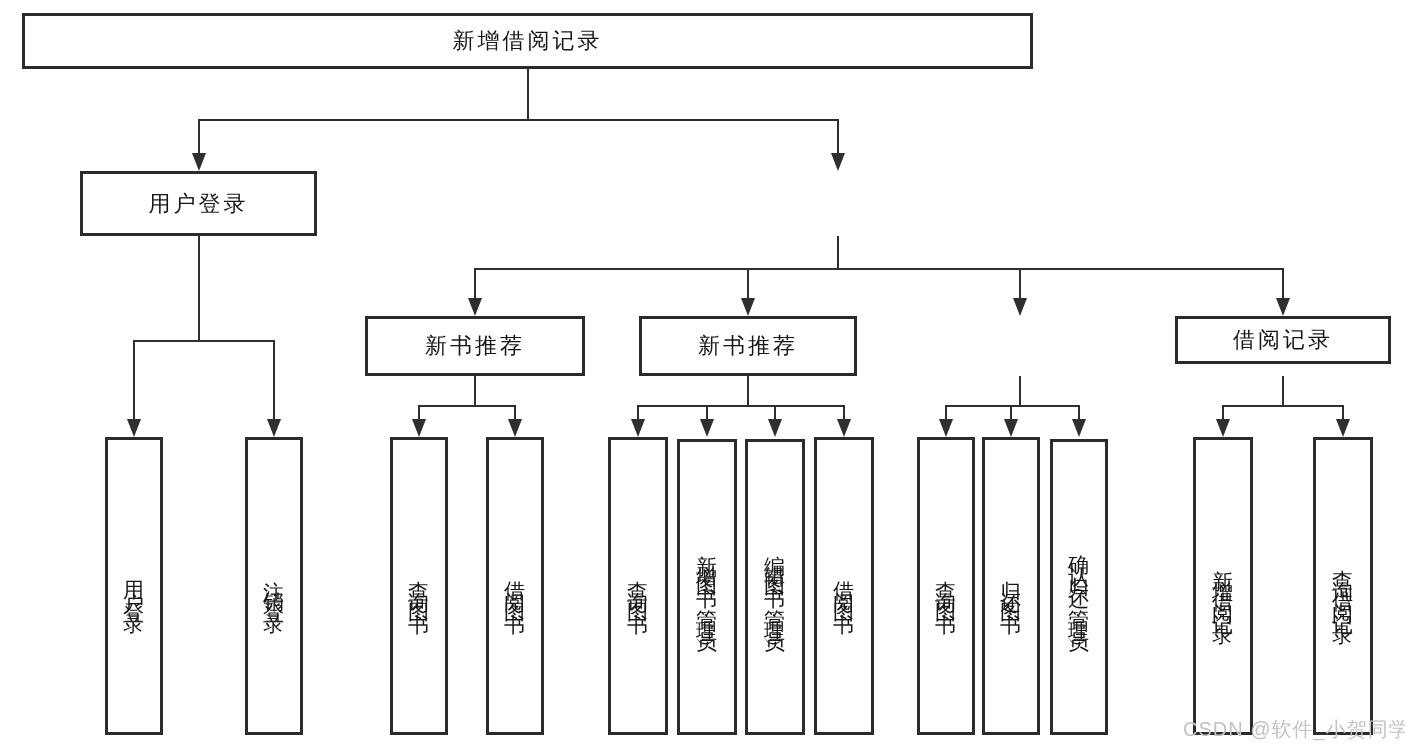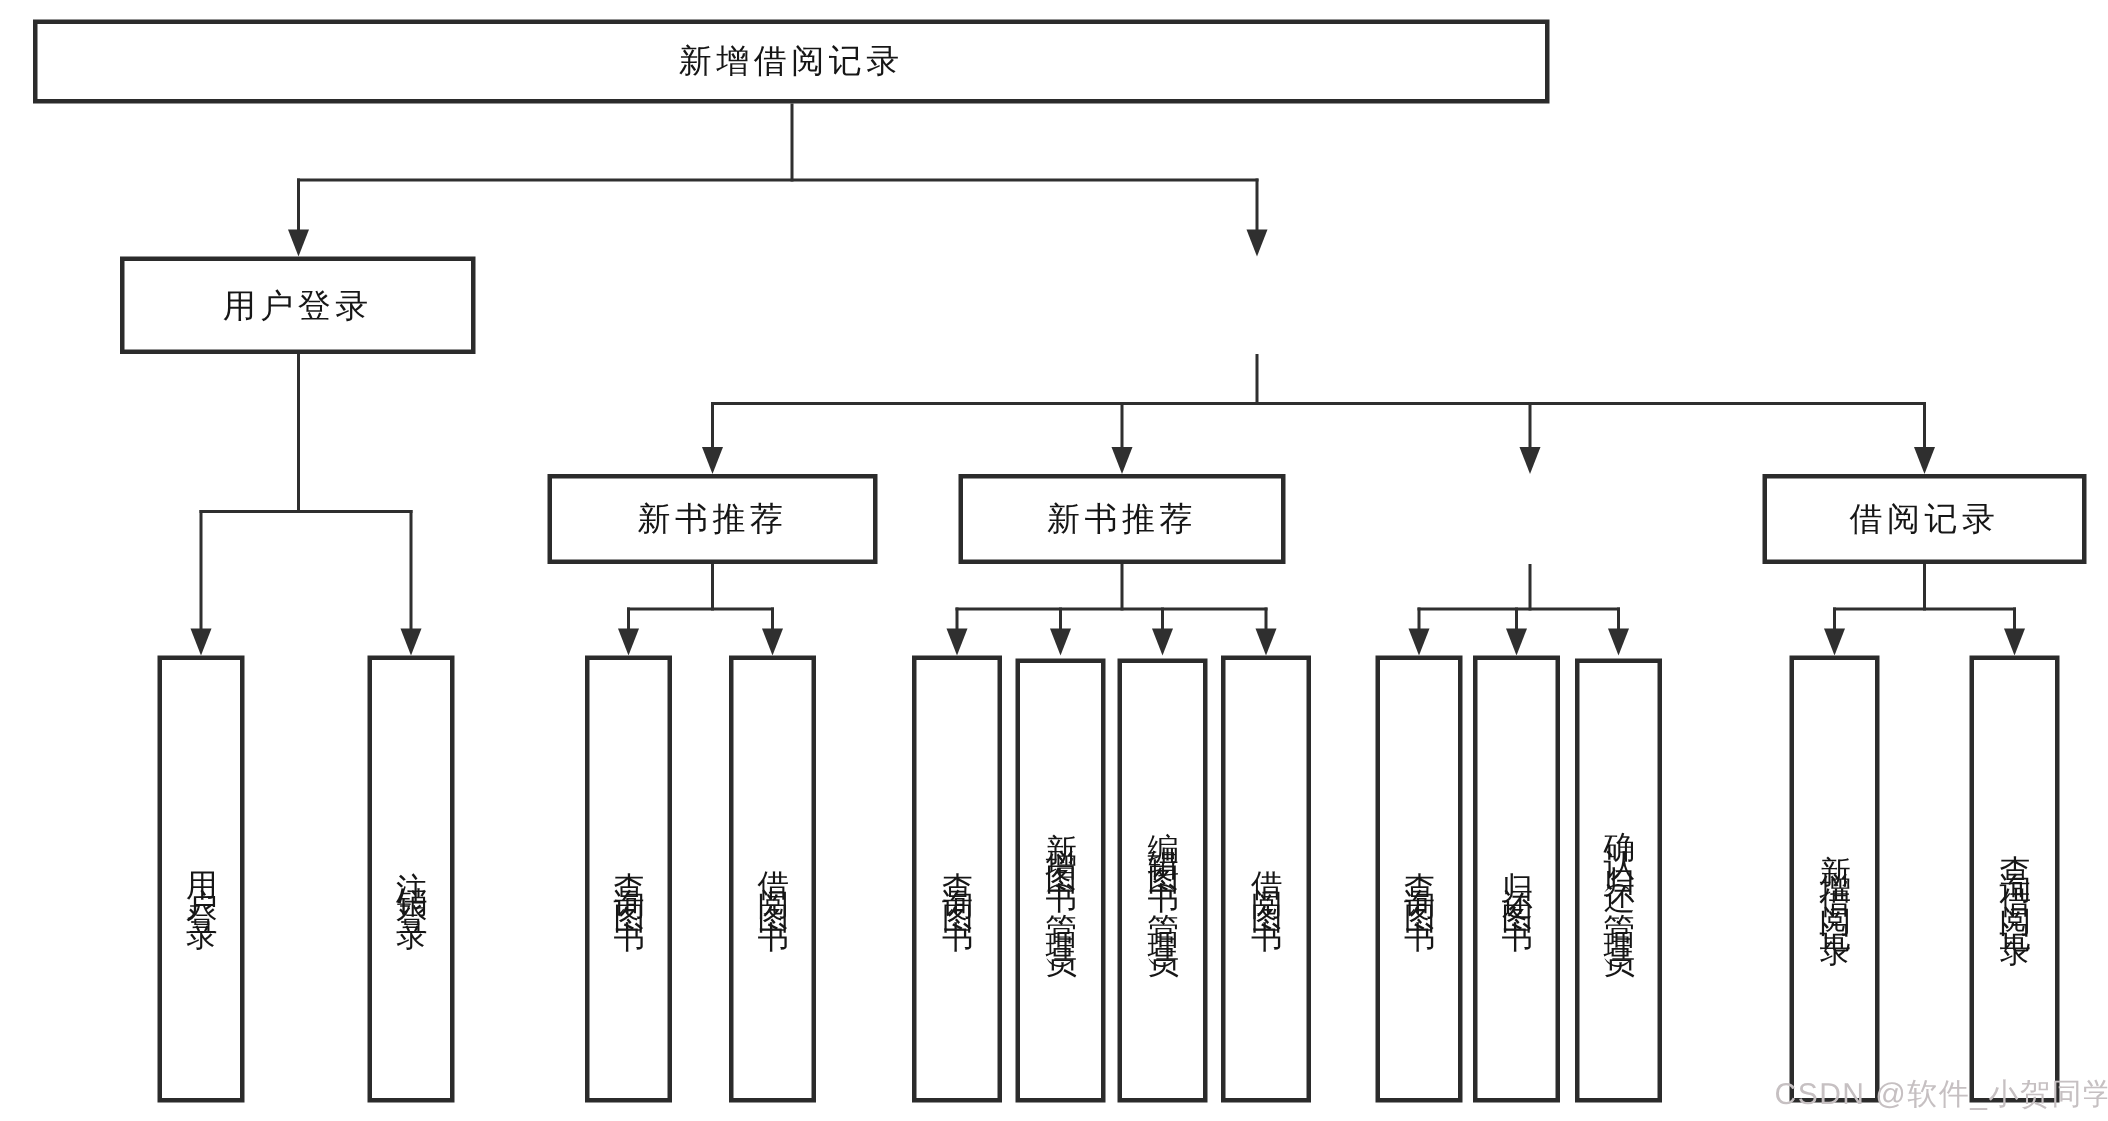--- a/index.html
+++ b/index.html
@@ -72,21 +72,21 @@
   <div class="arrow" style="left:1013px;top:298px;"></div>
   <div class="vline" style="left:1282px;top:268px;height:33px;"></div>
   <div class="arrow" style="left:1276px;top:298px;"></div>
 
   <div class="node" style="left:365px;top:316px;width:220px;height:60px;">
     <span>新书推荐</span>
   </div>
   <div class="node" style="left:639px;top:316px;width:218px;height:60px;">
     <span>新书推荐</span>
   </div>
-  <div class="node" style="left:1175px;top:316px;width:216px;height:60px;">
+  <div class="node" style="left:1175px;top:316px;width:216px;height:48px;">
     <span>借阅记录</span>
   </div>
 
   <div class="vline" style="left:474px;top:376px;height:31px;"></div>
   <div class="vline" style="left:747px;top:376px;height:31px;"></div>
   <div class="vline" style="left:1019px;top:376px;height:31px;"></div>
   <div class="vline" style="left:1282px;top:376px;height:31px;"></div>
 
   <div class="hline" style="left:418px;top:405px;width:98px;"></div>
   <div class="hline" style="left:637px;top:405px;width:208px;"></div>

